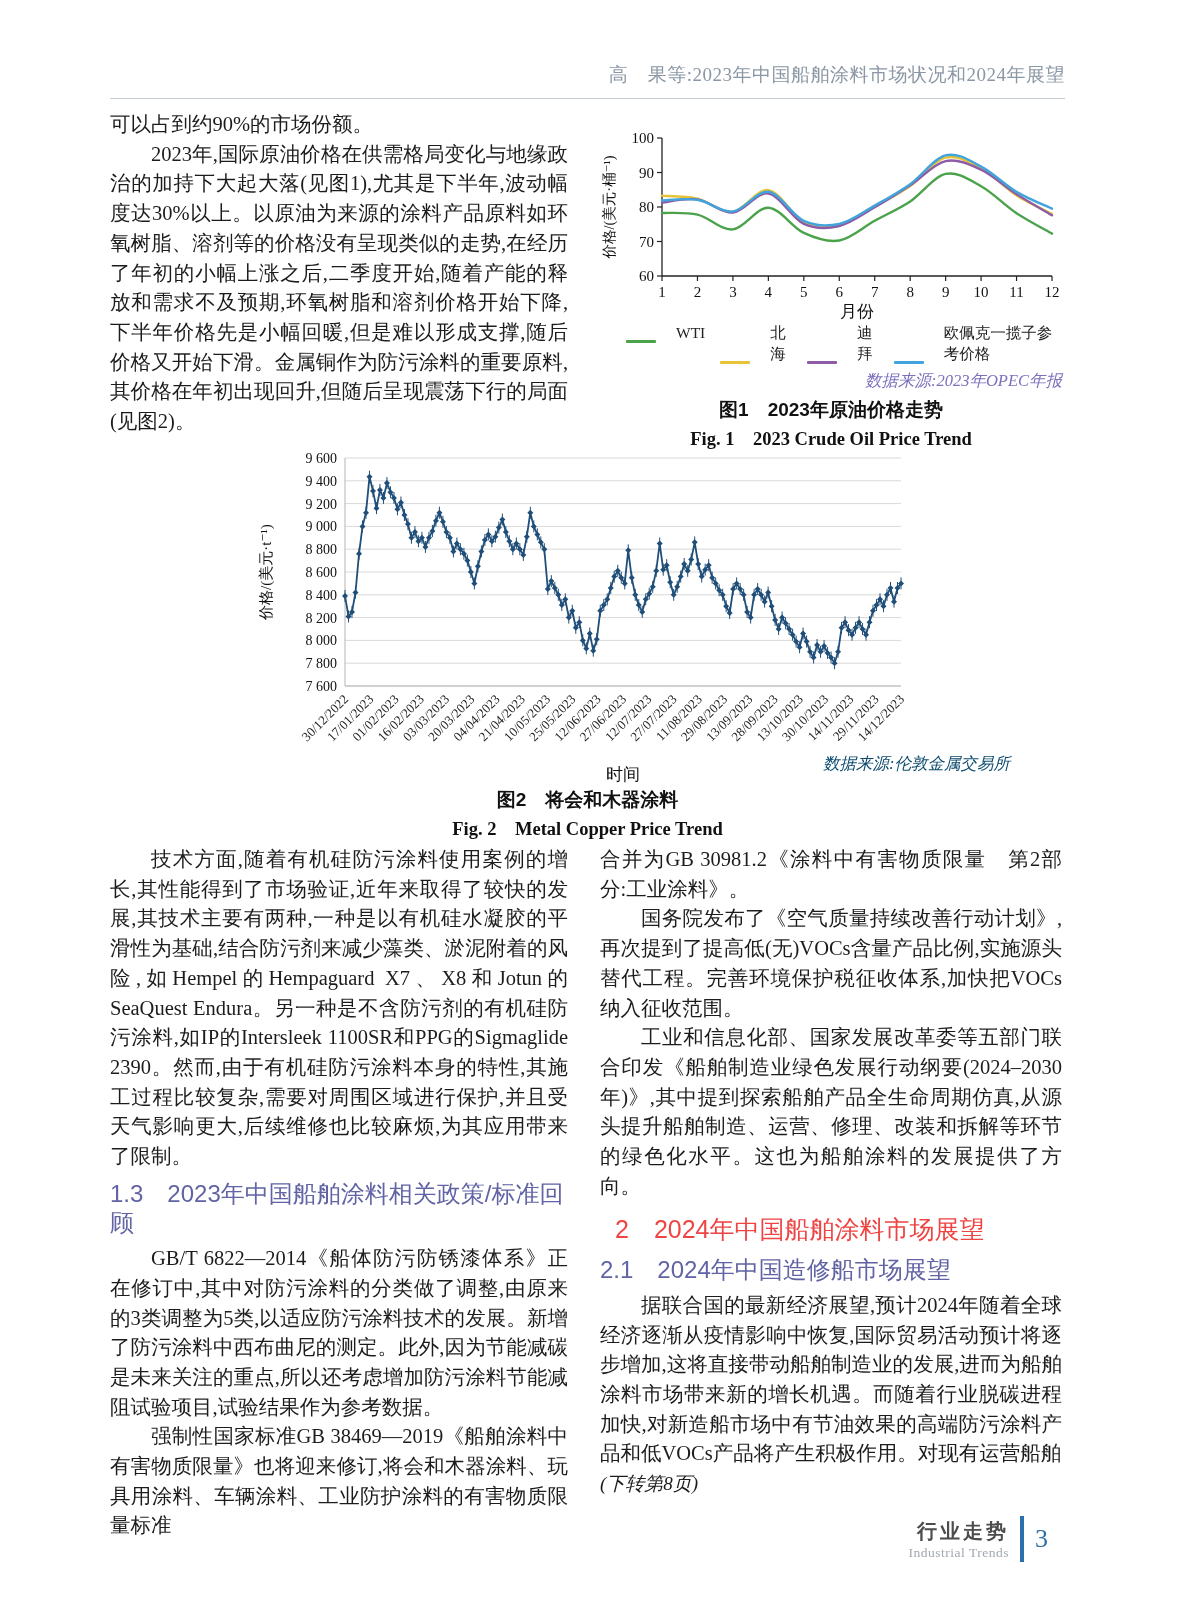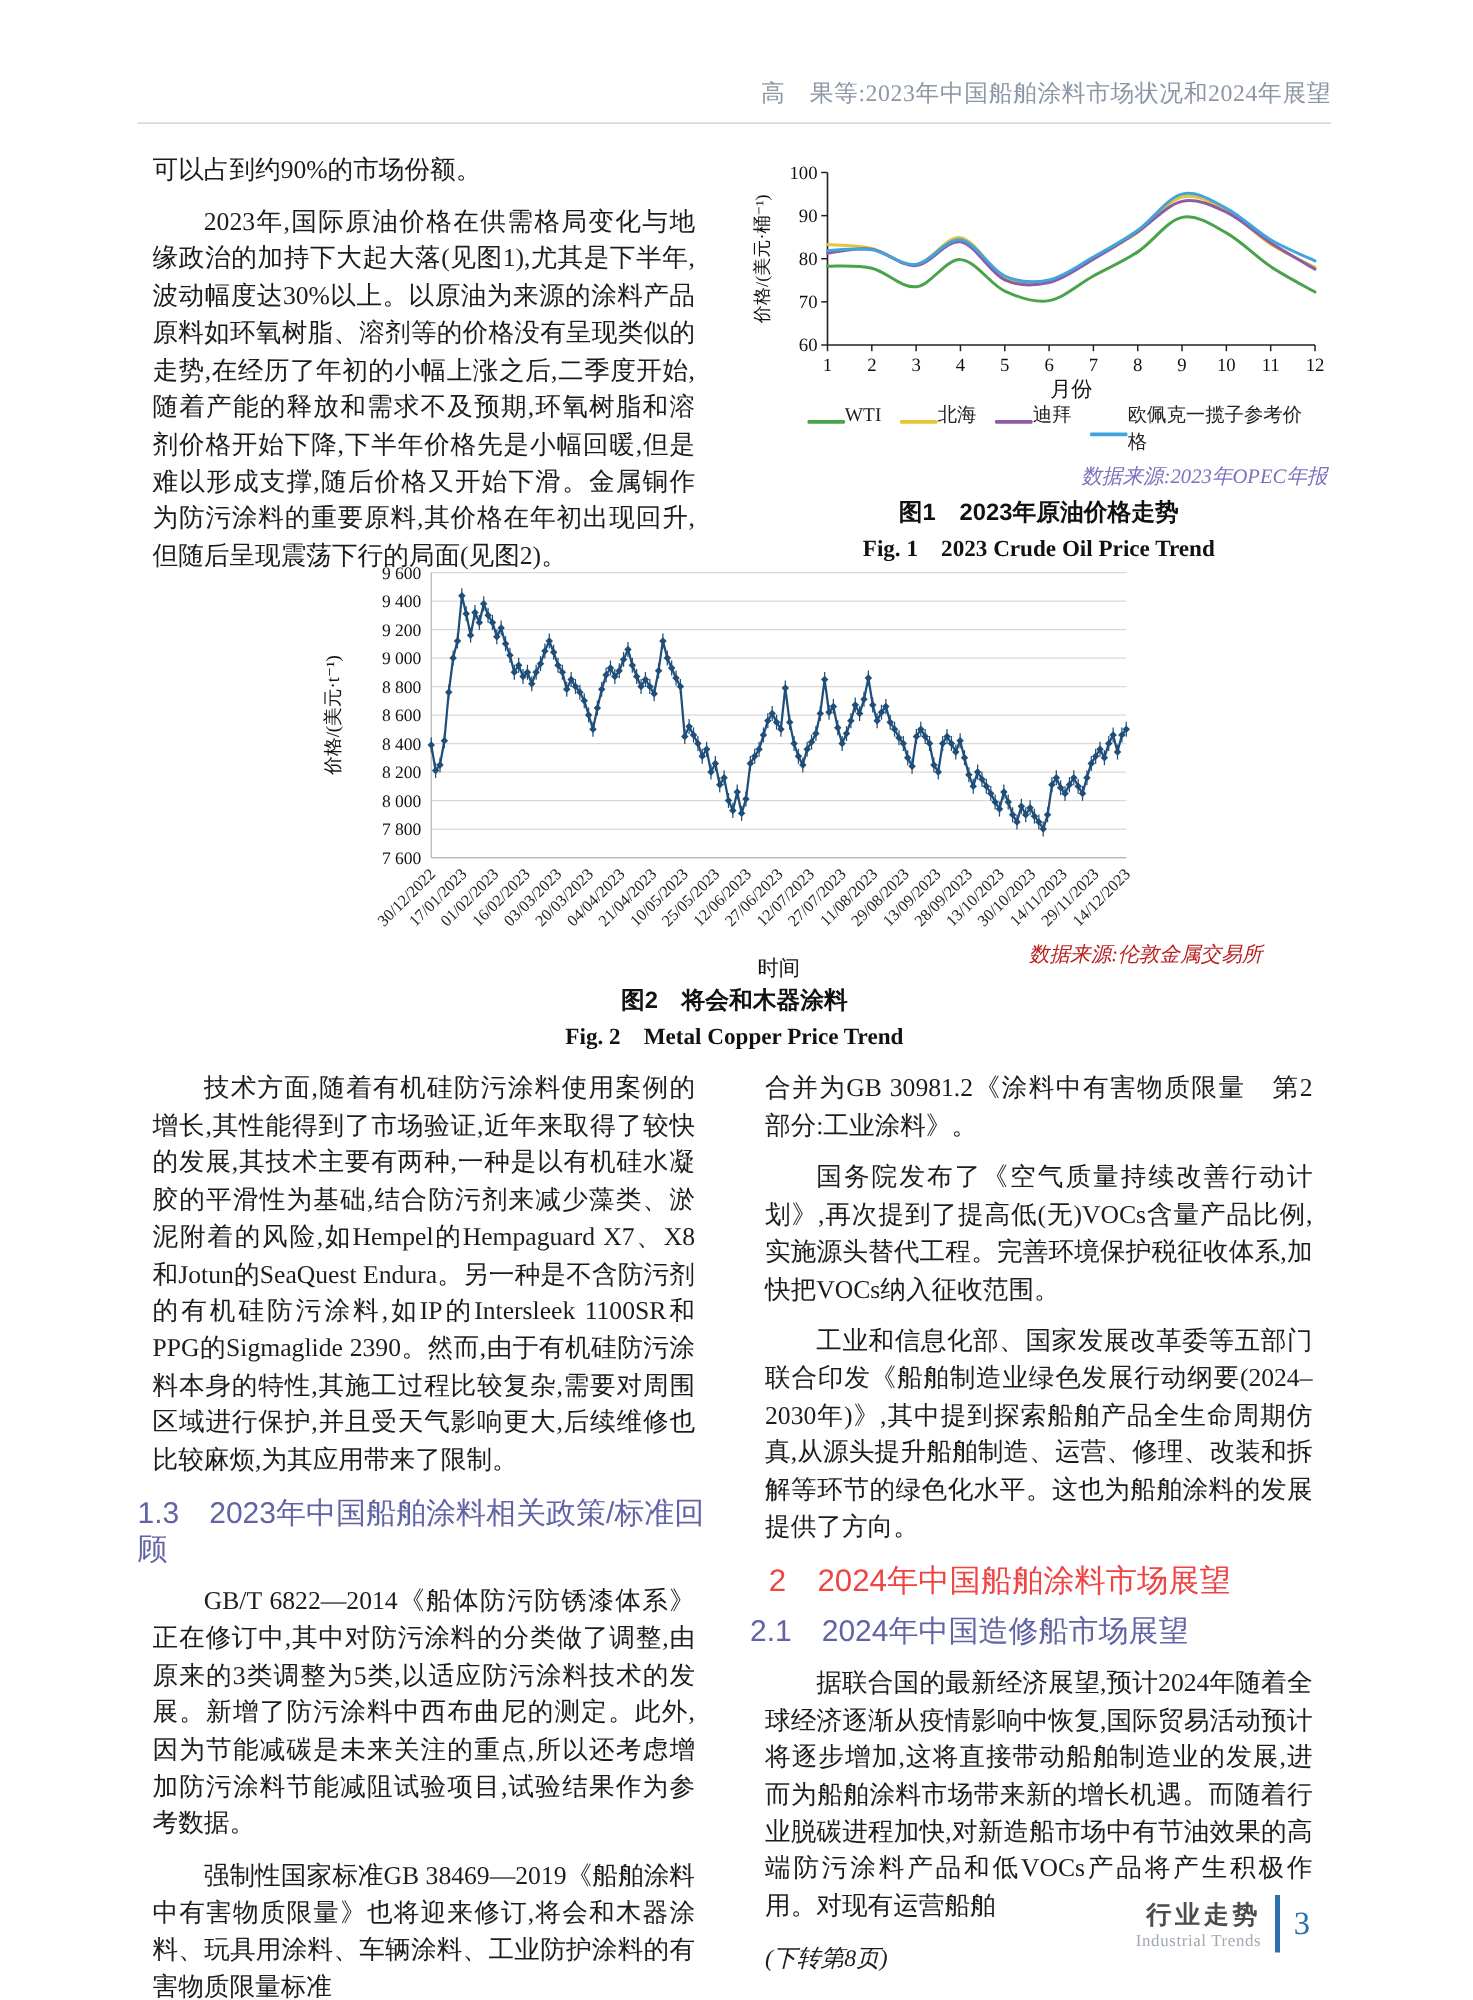--- a/index.html
+++ b/index.html
@@ -7,46 +7,46 @@
   body{width:1178px;height:1600px;position:relative;overflow:hidden;
        font-family:"Liberation Serif","DejaVu Serif",serif;color:#1c1c1c}
   .page{position:absolute;inset:0;background:#fff}
 
   
   .running-head{position:absolute;top:62px;right:113px;font-size:19px;color:#8b97a4;letter-spacing:.5px}
   .head-rule{position:absolute;top:98px;left:110px;width:955px;height:1px;background:#c6cdd5}
 
   
   .col{position:absolute;font-size:20.5px;line-height:29.7px;text-align:justify;text-justify:inter-ideograph}
-  .col p{margin:12px}
+  .col p{margin:0}
   p.indent{text-indent:2em}
   .col-left-top{left:110px;top:110px;width:458px}
   .col-left-bot{left:110px;top:845px;width:458px}
   .col-right-bot{left:600px;top:845px;width:462px}
 
   .subhead{font-family:"Liberation Sans","DejaVu Sans",sans-serif;font-size:24px;
            color:#6163a4;margin:7px 0 6px 0;text-align:left;font-weight:500}
   .bighead{font-family:"Liberation Sans","DejaVu Sans",sans-serif;font-size:25px;
            color:#ef4444;margin:14px 0 10px 15px;text-align:left;font-weight:500}
   .turn-note{font-style:italic;font-size:19px;margin-top:4px}
 
   
   .fig1-wrap{position:absolute;left:600px;top:130px;width:462px}
   .fig1-legend{display:flex;justify-content:center;align-items:flex-start;gap:15px;padding-left:26px;margin-top:2px;min-height:46px}
-  .lg-item{display:flex;align-items:center;gap:0}
+  .lg-item{display:flex;align-items:flex-end;gap:20px}
   .lg-swatch{width:30px;height:3px;margin-top:9px;flex:none;border-radius:1px}
   .lg-lab{font-size:15.5px;line-height:21px;max-width:140px;color:#222}
   .source-note{text-align:right;font-style:italic;font-size:16.5px;color:#7a70bd;margin-top:2px}
   .cap-zh{text-align:center;font-family:"Liberation Sans","DejaVu Sans",sans-serif;font-weight:bold;font-size:19px;color:#111;margin-top:5px}
   .cap-en{text-align:center;font-weight:bold;font-size:18.5px;color:#111;margin-top:3px}
 
   
   .fig2-wrap{position:absolute;left:253px;top:448px;width:700px}
   .fig2-source{position:absolute;left:110px;top:753px;width:900px;text-align:right;
-               font-style:italic;font-size:16.5px;color:#b91c1c}
+               font-style:italic;font-size:16.5px;color:#0c4a6e}
   .fig2-caps{position:absolute;left:110px;top:782px;width:955px}
 
   svg{display:block;overflow:visible}
   svg text{font-family:"Liberation Serif","DejaVu Serif",serif}
 
   
   .footer{position:absolute;top:1516px;right:130px;display:flex;align-items:center;gap:11px}
   .footer-col{text-align:right}
   .footer-zh{font-family:"Liberation Sans","DejaVu Sans",sans-serif;font-weight:bold;
              font-size:20px;color:#4c4c4c;letter-spacing:3px}

